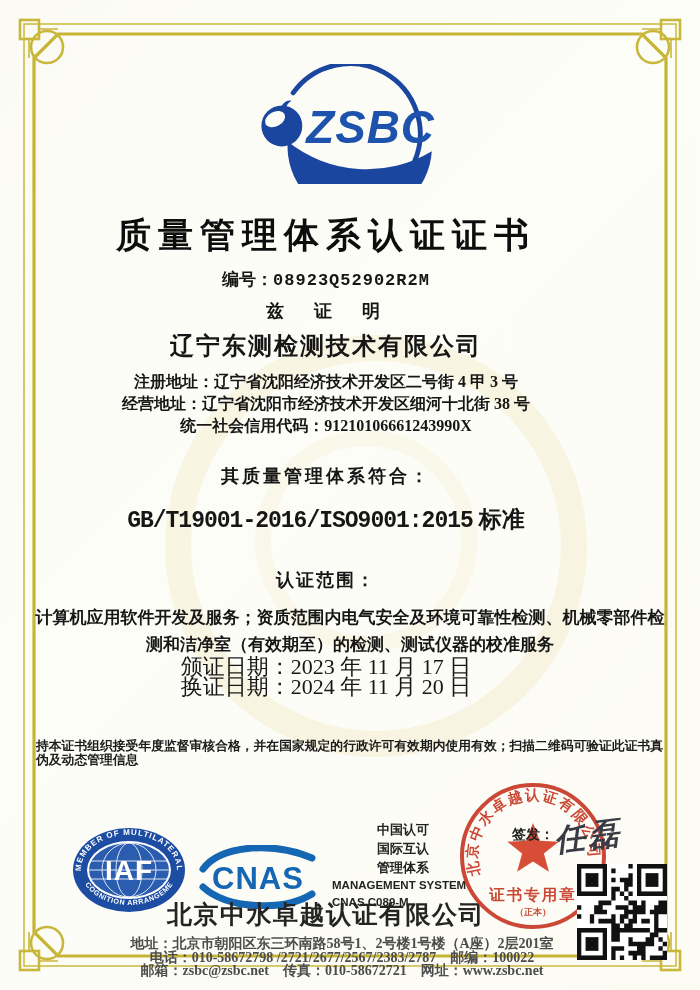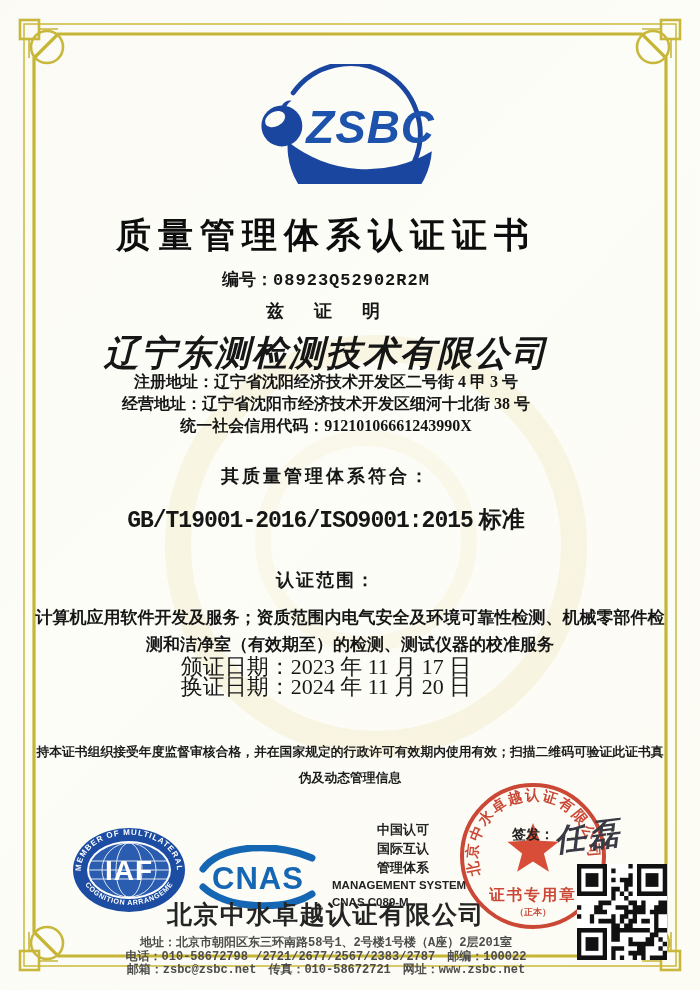--- a/index.html
+++ b/index.html
@@ -11,41 +11,41 @@
   .abs{position:absolute;}
   .cw{left:0;width:652px;text-align:center;}
   
   .wm1{left:165px;top:335px;width:370px;height:370px;border:26px solid rgba(233,219,150,.22);border-radius:50%;}
   .wm2{left:255px;top:430px;width:190px;height:190px;border:16px solid rgba(238,226,170,.18);border-radius:50%;}
   
   .title{top:212px;font-size:35px;font-weight:700;letter-spacing:7px;color:#0d0d0d;}
   .cert-no{top:268px;font-size:17px;font-weight:700;}
   .cert-no .num{font-family:"Liberation Mono","DejaVu Sans Mono",monospace;letter-spacing:1px;}
   .certify{top:299px;font-size:18px;font-weight:700;letter-spacing:6px;}
-  .company{top:330px;font-size:35px;font-weight:800;letter-spacing:2px;font-style:italic;}
+  .company{top:330px;font-size:24px;font-weight:800;letter-spacing:2px;}
   .addr{font-size:16px;font-weight:700;}
   .addr1{top:372px;} .addr2{top:394px;} .addr3{top:416px;}
   .conform{top:464px;font-size:18px;font-weight:700;letter-spacing:3px;}
   .standard{top:504px;font-size:23px;font-weight:700;}
   .standard .std{font-family:"Liberation Mono","DejaVu Sans Mono",monospace;letter-spacing:-1px;margin-top:12px;}
   .standard .sfx{margin-left:6px;}
   .scope-label{top:568px;font-size:18px;font-weight:700;letter-spacing:2px;}
   .scope-text{top:604px;left:35px;width:630px;font-size:17px;font-weight:700;line-height:27px;text-align:center;}
   .dates{top:657px;font-size:22px;font-weight:400;line-height:20px;}
   .dates .row{margin:0;}
-  .note{top:739px;left:36px;width:628px;font-size:12.8px;font-weight:600;line-height:26px;text-align:center;color:#1c1c1c;}
+  .note{top:739px;left:36px;width:628px;font-size:12.8px;font-weight:600;line-height:14px;color:#1c1c1c;}
   
   .cnas-text{left:332px;top:820px;width:190px;text-align:left;}
   .cnas-text .zh{font-size:13px;font-weight:700;line-height:19px;color:#222;margin-left:45px;}
   .cnas-text .en{font-size:11.5px;font-weight:800;line-height:17px;color:#222;font-family:"Liberation Sans","DejaVu Sans",sans-serif;}
   .sig{left:512px;top:816px;width:180px;text-align:left;z-index:5;}
   .sig .lbl{font-size:14px;font-weight:700;color:#222;vertical-align:8px;}
   .sig .name{font-size:31px;font-weight:700;font-style:italic;color:#3a3a45;display:inline-block;transform:rotate(-7deg);letter-spacing:3px;}
   .issuer-name{top:898px;font-size:25px;font-weight:800;letter-spacing:1.5px;color:#242424;font-family:"Liberation Sans","DejaVu Sans",sans-serif;}
-  .issuer-info{top:937px;font-size:12px;line-height:13.5px;color:#4c4c4c;font-weight:600;font-family:Liberation Mono, monospace;}
+  .issuer-info{top:937px;font-size:14px;line-height:13.5px;color:#4c4c4c;font-weight:600;font-family:Liberation Serif, serif;padding-left:16px;}
   .seal-wrap{left:455px;top:778px;width:156px;height:156px;z-index:4;opacity:.93;}
   .qr-wrap{left:577px;top:864px;width:90px;height:96px;z-index:6;}
   svg text{font-family:"Liberation Sans","DejaVu Sans",sans-serif;}
 </style>
 </head>
 <body>
 
 <svg class="abs" width="700" height="990" viewBox="0 0 700 990" style="left:0;top:0;">
   <defs>
     <g id="corner" stroke="#c8b73a" fill="none">

